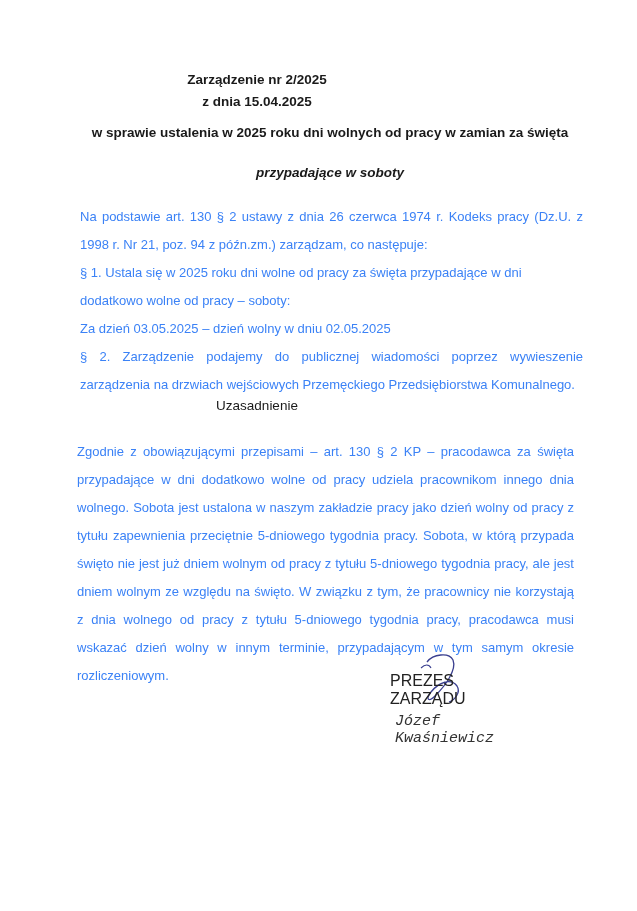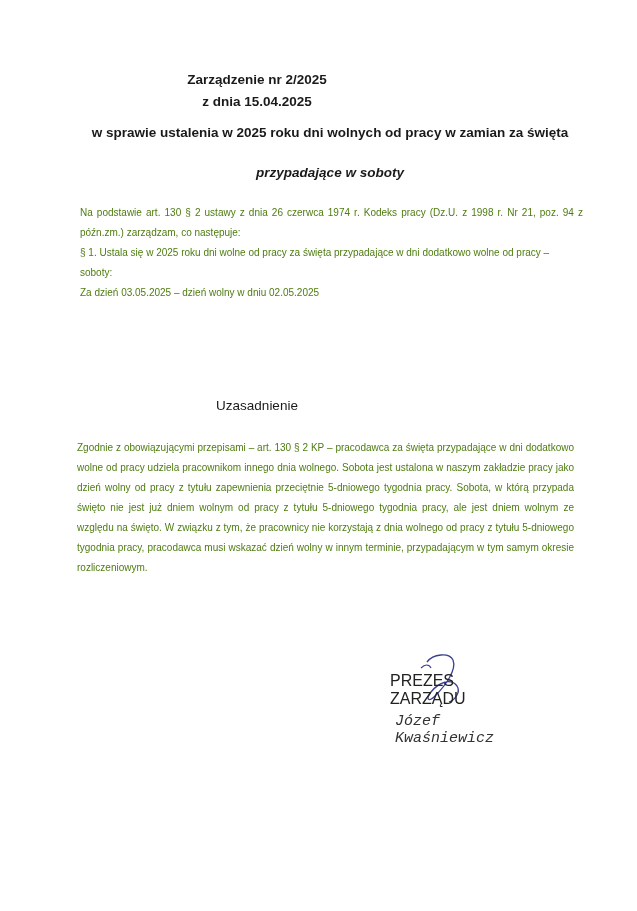--- a/index.html
+++ b/index.html
@@ -2,21 +2,21 @@
 <html><head>
 <meta charset="utf-8">
 <style>
   html, body { margin: 0; padding: 0; background: #ffffff; }
   body { width: 637px; height: 911px; position: relative; overflow: hidden;
          font-family: "Liberation Sans", sans-serif; color: #1a1a1a; }
   .page { position: absolute; left: 0; top: 0; width: 637px; height: 911px; background: #fff; }
   .center { position: absolute; left: 0; width: 514px; text-align: center; }
   .title { font-weight: bold; font-size: 13.5px; line-height: 20px; }
   .subject { font-weight: bold; font-size: 13.5px; line-height: 25px; left: 70px; width: 520px; }
-  .body-block { position: absolute; font-size: 10px; line-height: 20px; color: #4d7c0f; }
+  .body-block { position: absolute; font-size: 13px; line-height: 28px; color: #3b82f6; }
   .body-block p { margin: 0; }
   .justify { text-align: justify; text-align-last: left; }
   .heading { font-weight: normal; font-size: 13.5px; }
   .sig { position: absolute; left: 390px; top: 672px; width: 120px; }
   .sig-title { font-size: 16px; color: #222; letter-spacing: 0px; font-family: "Liberation Sans", sans-serif; }
   .sig-name { font-size: 15px; font-style: italic; color: #333; margin-top: 5px; margin-left: 5px; font-family: Liberation Mono, monospace; }
   .sig-svg { position: absolute; left: 405px; top: 650px; }
 </style>
 </head>
 <body>
@@ -26,20 +26,21 @@
   <div class="center title" style="top:70px;">Zarządzenie nr 2/2025</div>
   <div class="center title" style="top:92px;">z dnia 15.04.2025</div>
 
   <div class="center subject" style="top:120px;">w sprawie ustalenia w 2025 roku dni wolnych od pracy w zamian za święta</div>
   <div class="center subject" style="top:160px;font-style:italic;">przypadające w soboty</div>
 
   <div class="body-block" style="left:80px; top:203px; width:503px;">
     <p class="justify">Na podstawie art. 130 § 2 ustawy z dnia 26 czerwca 1974 r. Kodeks pracy (Dz.U. z 1998 r. Nr 21, poz. 94 z późn.zm.) zarządzam, co następuje:</p>
     <p>§ 1. Ustala się w 2025 roku dni wolne od pracy za święta przypadające w dni dodatkowo wolne od pracy – soboty:</p>
     <p>Za dzień 03.05.2025 – dzień wolny w dniu 02.05.2025</p>
+    <p class="justify">§ 2. Zarządzenie podajemy do publicznej wiadomości poprzez wywieszenie zarządzenia na  drzwiach wejściowych Przemęckiego Przedsiębiorstwa Komunalnego.</p>
   </div>
 
   <div class="center heading" style="top:398px;">Uzasadnienie</div>
 
   <div class="body-block justify" style="left:77px; top:438px; width:497px;">Zgodnie z obowiązującymi przepisami – art. 130 § 2 KP – pracodawca za święta przypadające w dni dodatkowo wolne od pracy udziela pracownikom innego dnia wolnego. Sobota jest ustalona w naszym zakładzie pracy jako dzień wolny od pracy z tytułu zapewnienia przeciętnie 5-dniowego tygodnia pracy. Sobota, w którą przypada święto nie jest już dniem wolnym od pracy z tytułu 5-dniowego tygodnia pracy, ale jest dniem wolnym ze względu na święto. W związku z tym, że pracownicy nie korzystają z dnia wolnego od pracy z tytułu 5-dniowego tygodnia pracy, pracodawca musi wskazać dzień wolny w innym terminie, przypadającym w tym samym okresie rozliczeniowym.</div>
 
   <svg class="sig-svg" width="70" height="60" viewBox="0 0 70 60">
     <path d="M22 12 C 28 4, 44 2, 48 10 C 52 20, 40 36, 30 46 C 24 52, 20 50, 26 42 C 34 32, 46 28, 52 36 C 56 42, 50 50, 44 52" fill="none" stroke="#3a3f8f" stroke-width="1.3"></path>
     <path d="M16 18 C 20 14, 24 14, 26 18" fill="none" stroke="#3a3f8f" stroke-width="1.1"></path>
   </svg>

